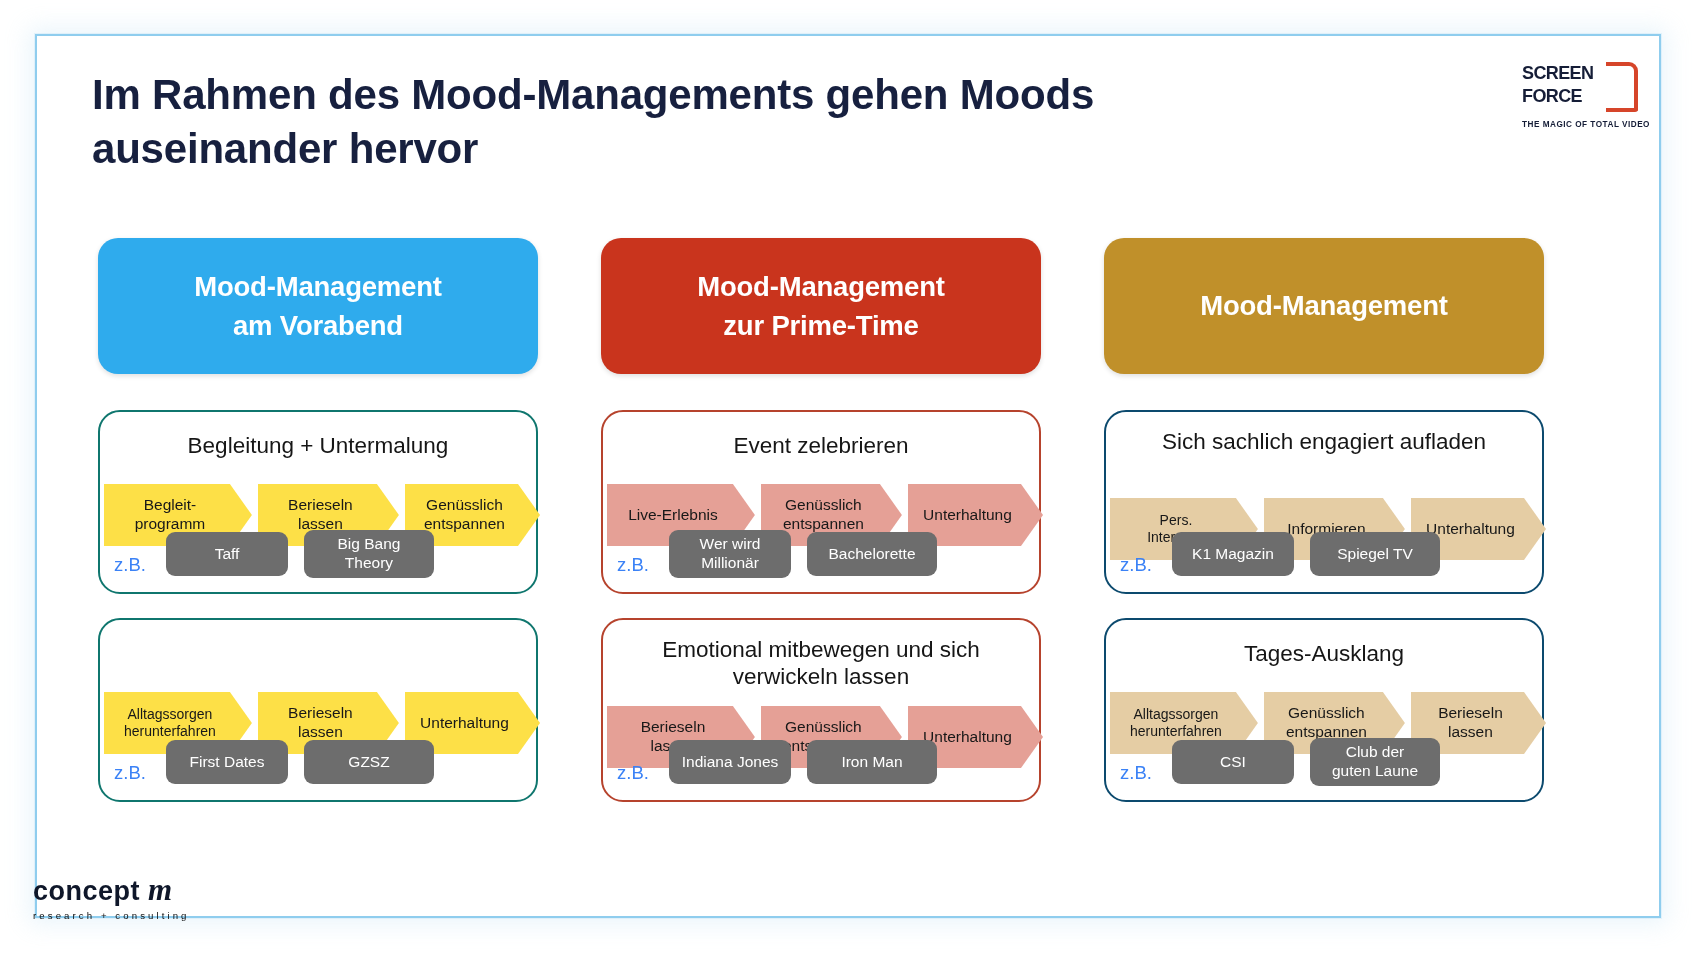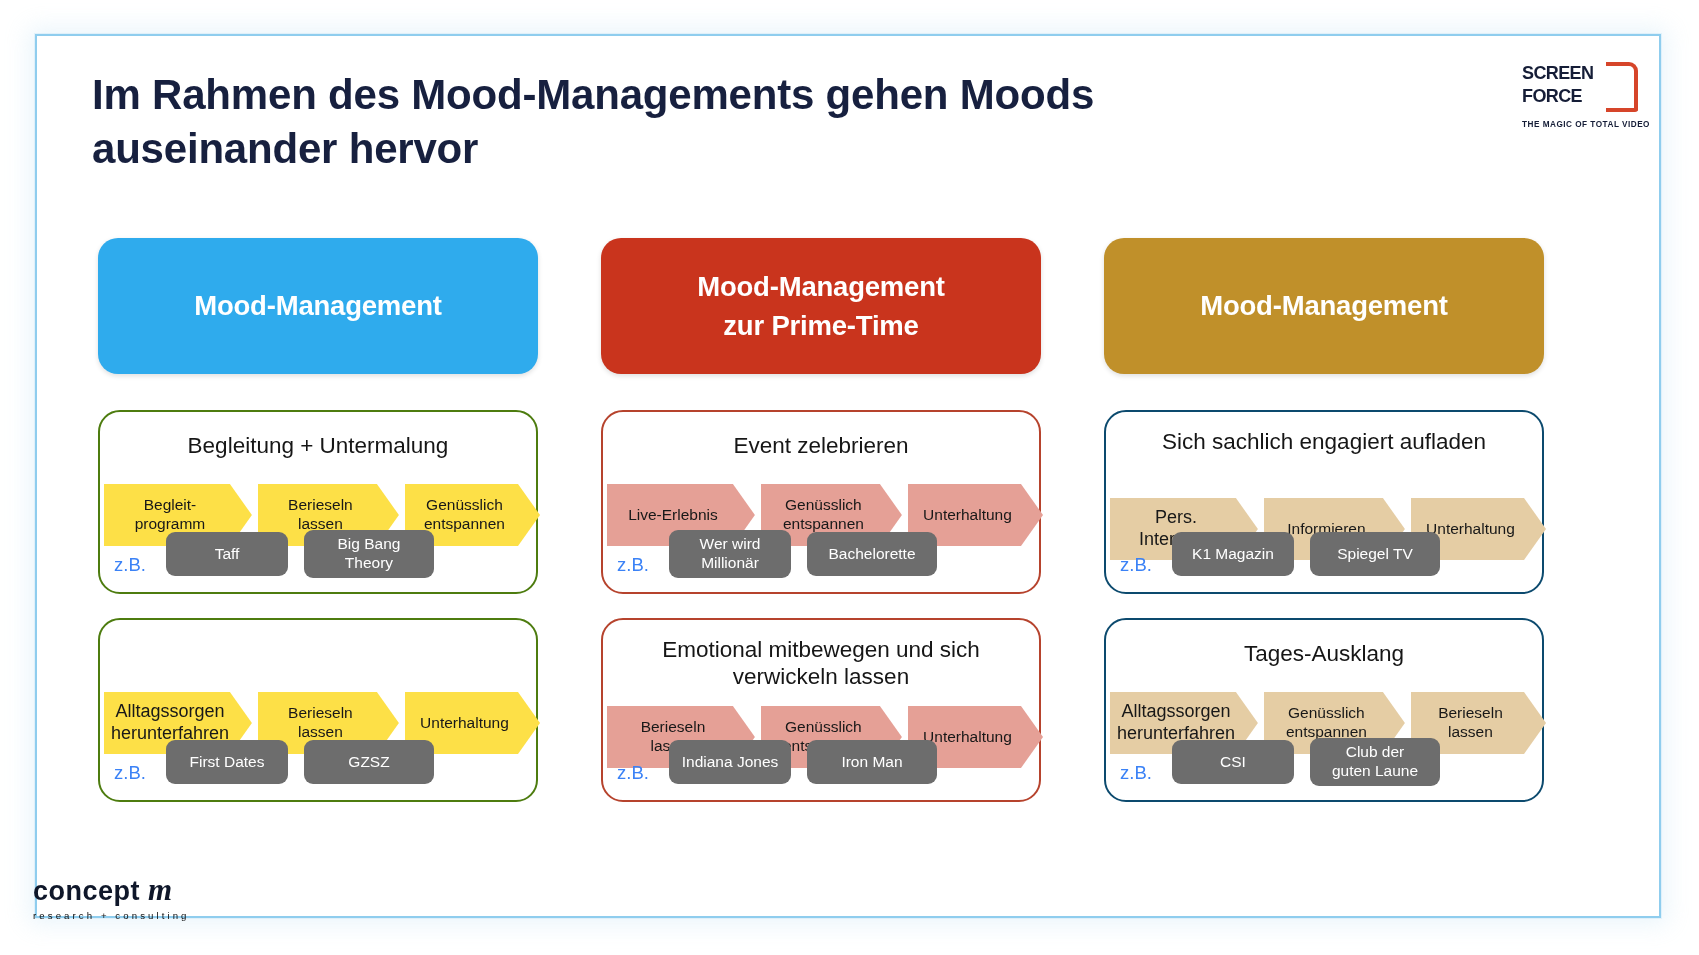--- a/index.html
+++ b/index.html
@@ -199,21 +199,21 @@
   }
   .chev .chev-label {
     width: 100%;
     padding-right: 22px;
     padding-left: 6px;
   }
   .chev.w1 { width: 150px; }
   .chev.w2 { width: 143px; }
   .chev.w3 { width: 137px; }
 
-  .chev.small { font-size: 18px; }
+  .chev.small { font-size: 14px; }
 
   
   .ex-row {
     position: absolute;
     left: 14px;
     bottom: 12px;
     width: 412px;
     height: 52px;
     display: flex;
     align-items: center;
@@ -241,21 +241,21 @@
     padding: 0 10px;
     box-sizing: border-box;
     margin-right: 16px;
   }
   .pill.two { height: 48px; }
   .pill.w-a { width: 122px; }
   .pill.w-b { width: 130px; }
 
   
   .theme-blue .column-header { background: #2fabed; }
-  .theme-blue .card { border: 2px solid #4d7c0f; }
+  .theme-blue .card { border: 2px solid #0f766e; }
   .theme-blue .chev { background: #fde047; }
 
   .theme-red .column-header { background: #c9341d; }
   .theme-red .card { border: 2px solid #b6432d; }
   .theme-red .chev { background: #e5a096; }
 
   .theme-gold .column-header { background: #c0902a; }
   .theme-gold .card { border: 2px solid #0c4a6e; }
   .theme-gold .chev { background: #e5cda4; }
 </style>
@@ -280,20 +280,21 @@
 <div id="conceptm-logo">
   <div class="cm-main"><span>concept</span><span class="cm-m">m</span></div>
   <div class="cm-tagline">research + consulting</div>
 </div>
 
 <div id="columns">
     <div class="column col-0 theme-blue">
       <div class="column-header">
         <div>
           <div>Mood-Management</div>
+          <div>am Vorabend</div>
         </div>
       </div>
       <div class="card first">
         <div class="card-title">Begleitung + Untermalung</div>
         <div class="chev-row">
           <div class="chev w1" style="clip-path: polygon(0px 0px, calc(100% - 22px) 0px, 100% 50%, calc(100% - 22px) 100%, 0px 100%);">
             <div class="chev-label">
               <div>Begleit-</div>
               <div>programm</div>
             </div>

